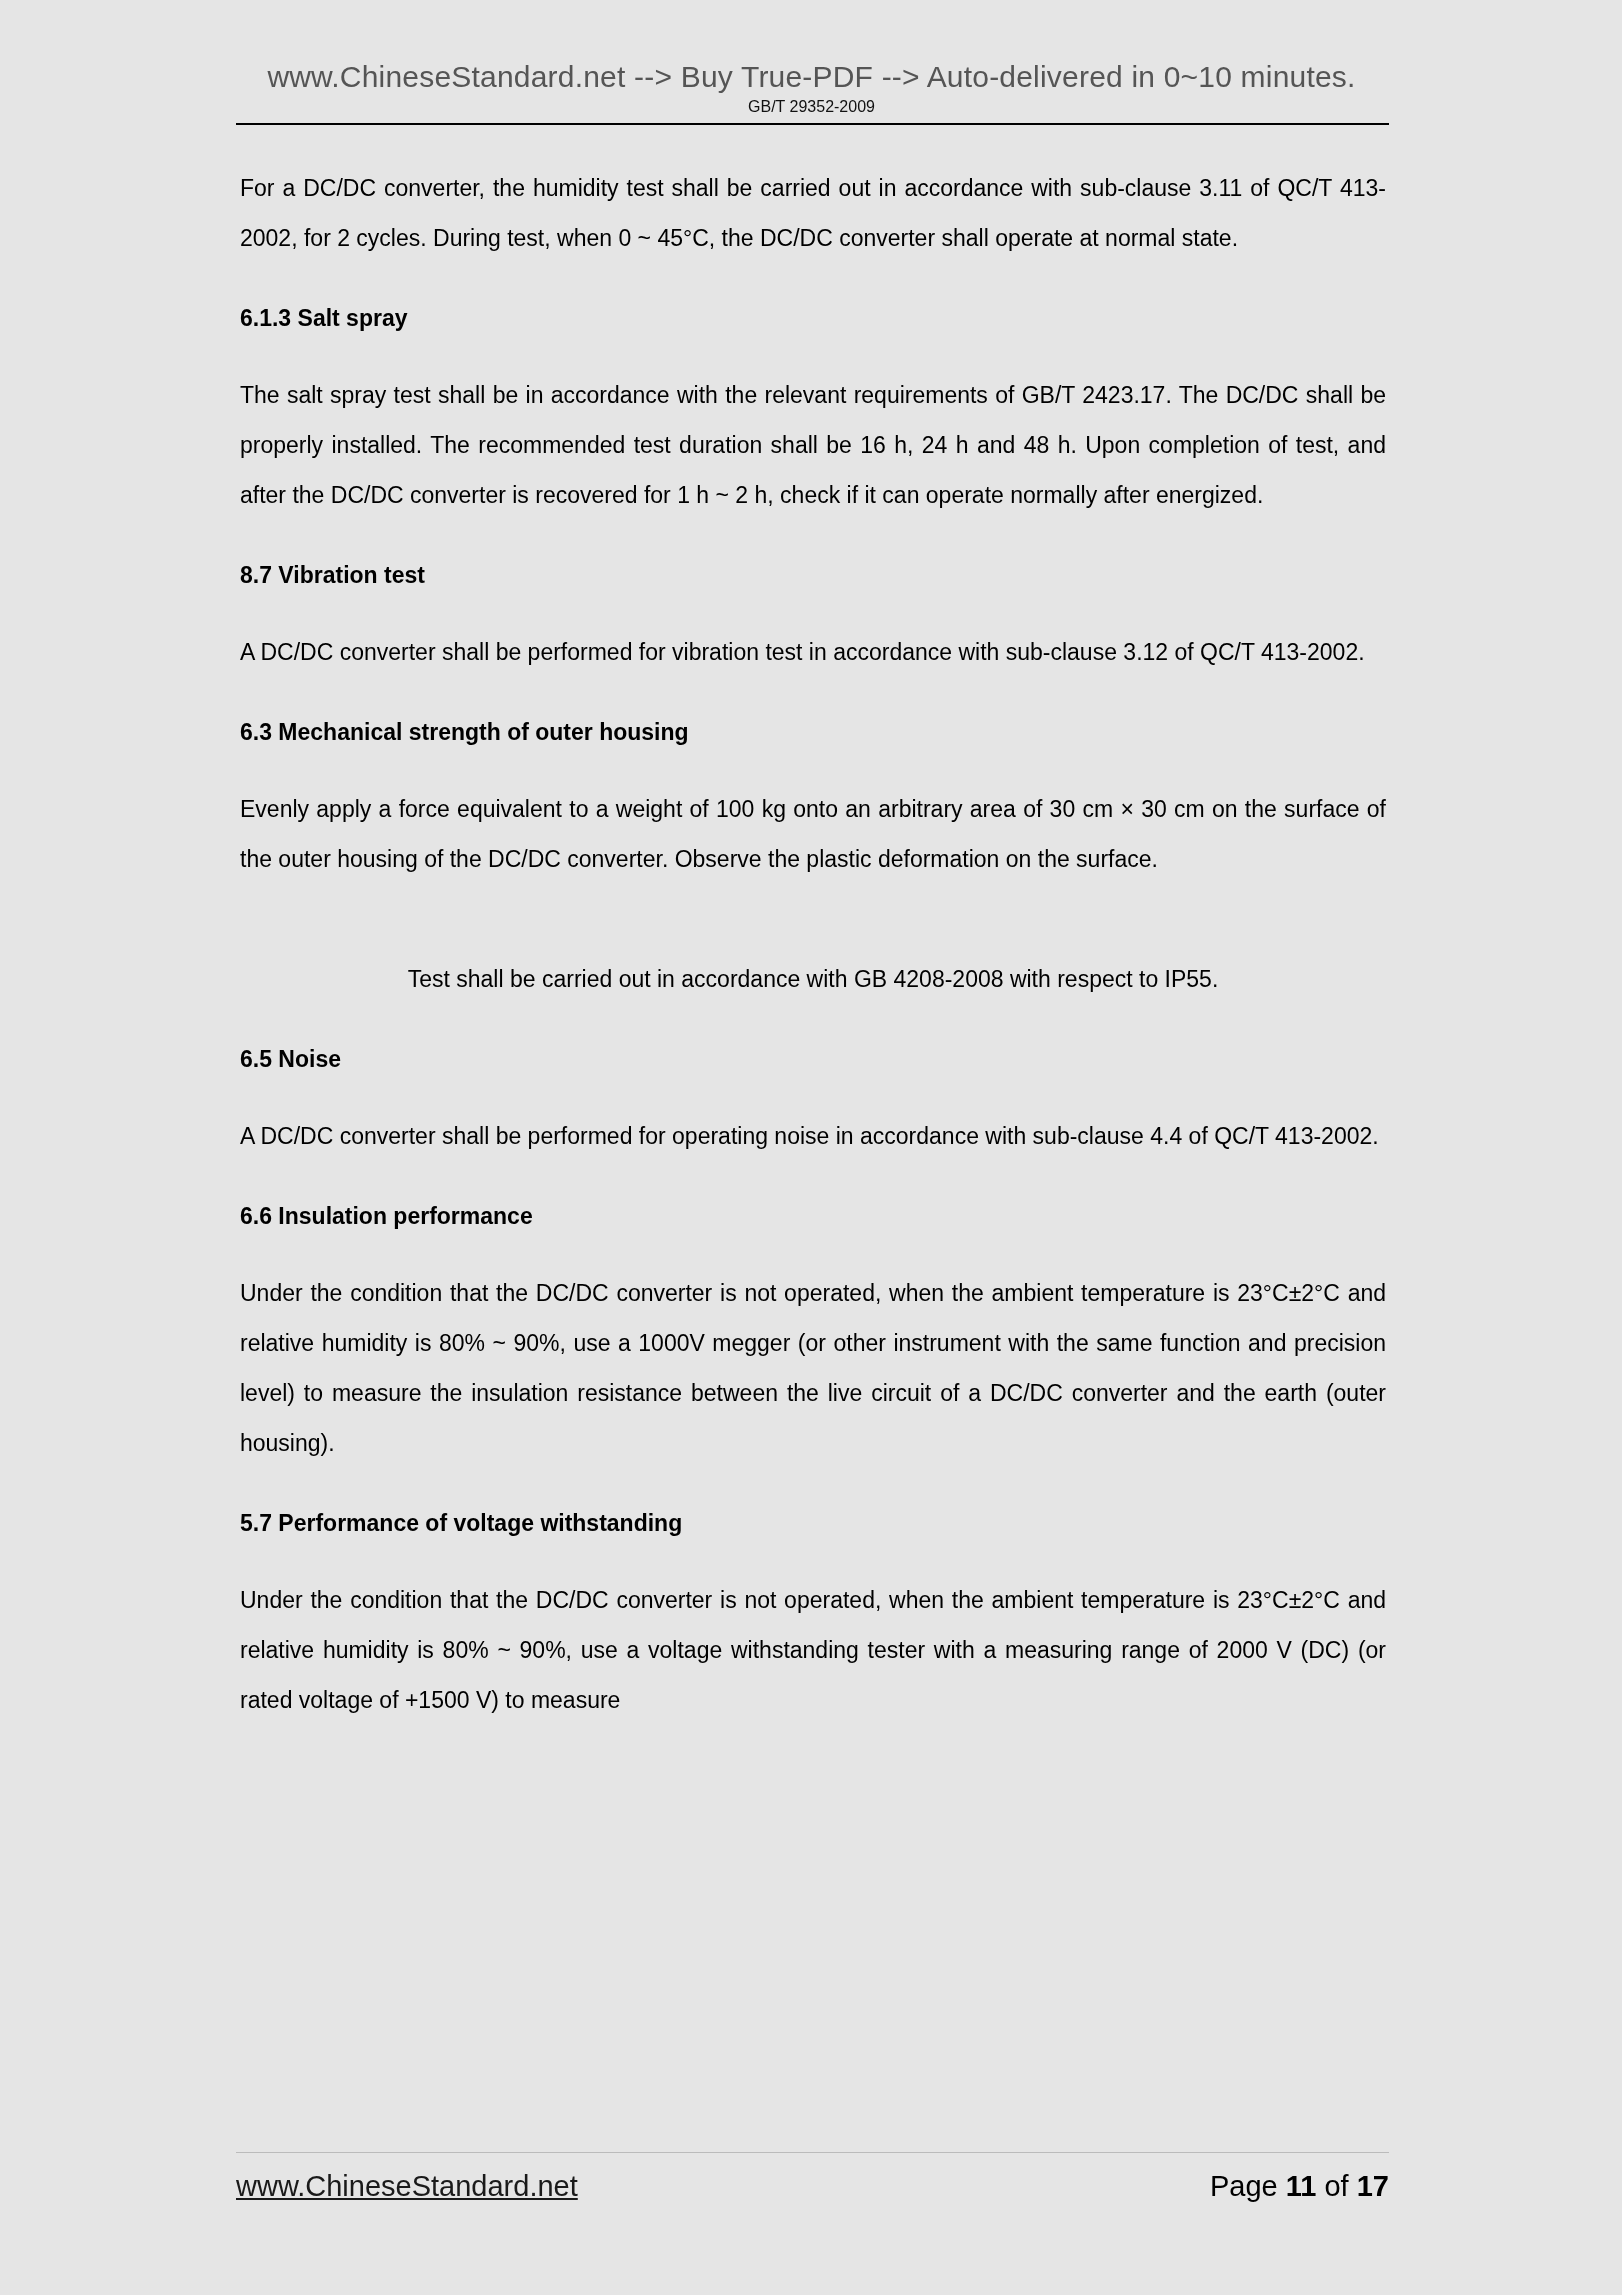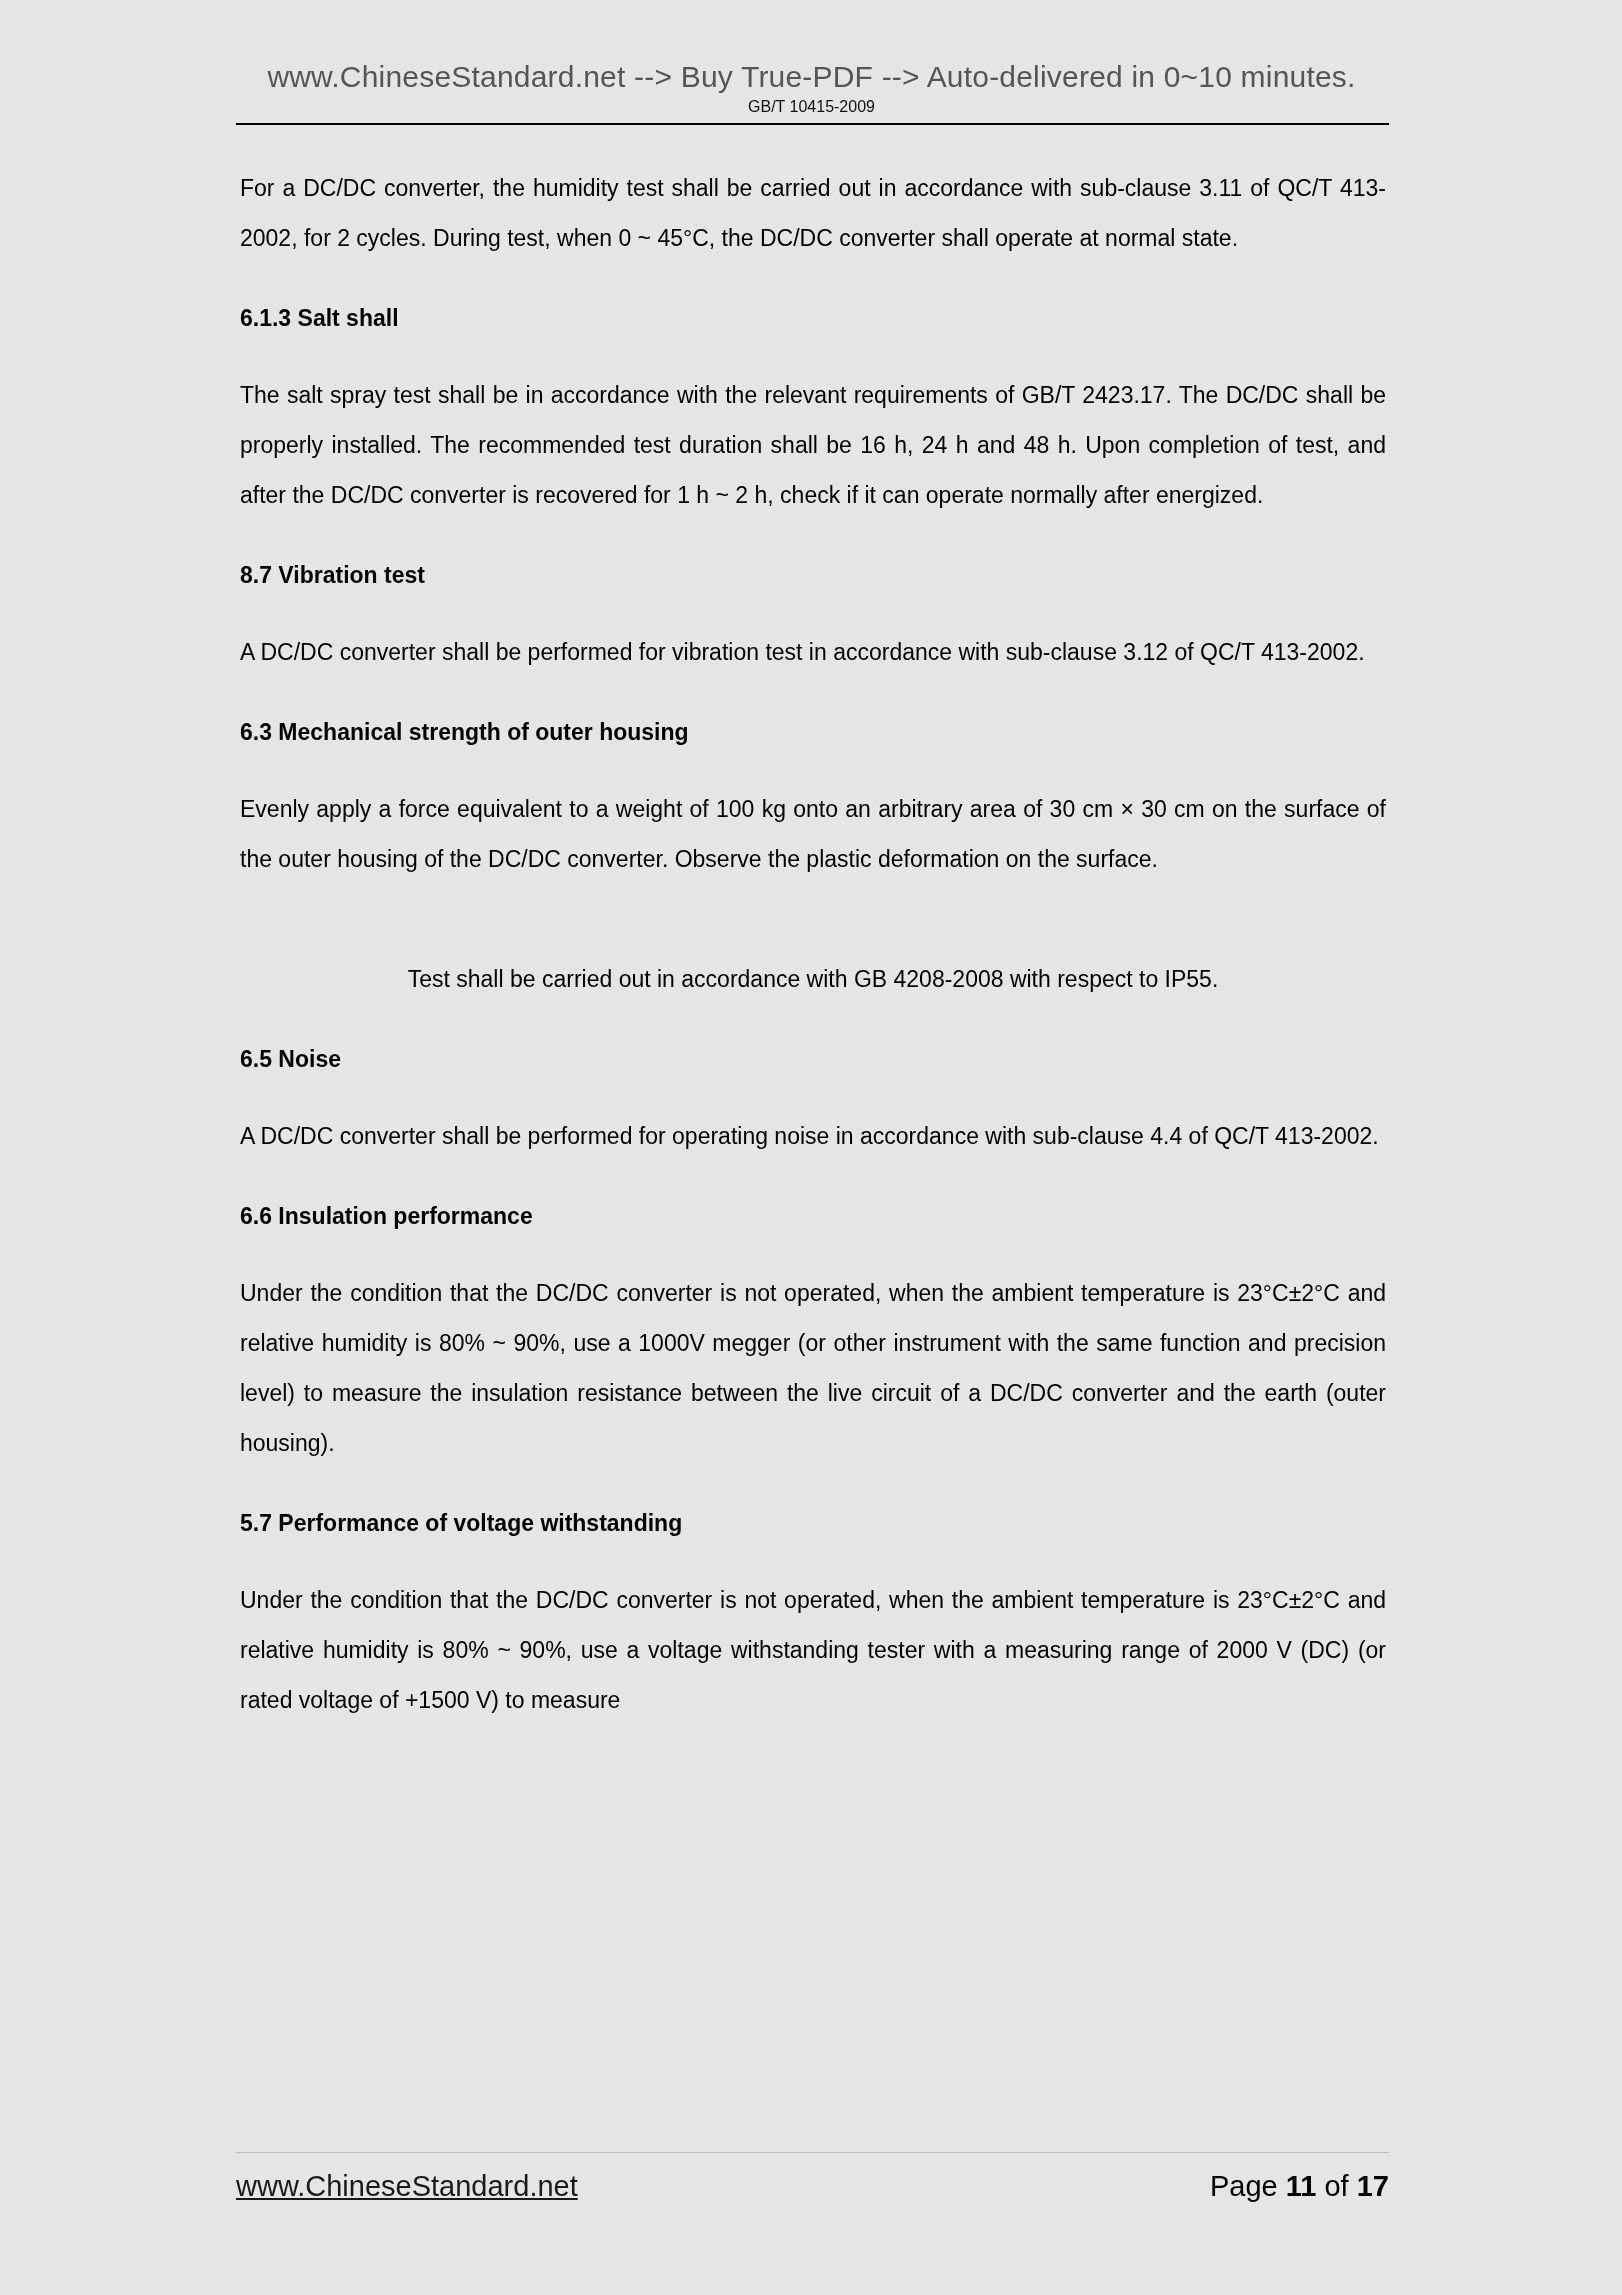--- a/index.html
+++ b/index.html
@@ -101,30 +101,30 @@
   }
   .footer-right b { font-weight: bold; }
 </style>
 </head>
 <body>
 
 <div class="page">
 
   <div class="watermark">www.ChineseStandard.net --&gt; Buy True-PDF --&gt; Auto-delivered in 0~10 minutes.</div>
 
-  <div class="header-std">GB/T 10415-2009</div>
+  <div class="header-std">GB/T 29352-2009</div>
 
   <div class="header-rule"></div>
 
   <div class="content">
 
     <p class="body-text">For a DC/DC converter, the humidity test shall be carried out in accordance with sub-clause 3.11 of QC/T 413-2002, for 2 cycles. During test, when 0 ~ 45°C, the DC/DC converter shall operate at normal state.</p>
     <div class="sp-after-para"></div>
 
-    <h2 class="heading">6.1.3 Salt shall</h2>
+    <h2 class="heading">6.1.3 Salt spray</h2>
     <div class="sp-after-head"></div>
 
     <p class="body-text">The salt spray test shall be in accordance with the relevant requirements of GB/T 2423.17. The DC/DC shall be properly installed. The recommended test duration shall be 16 h, 24 h and 48 h. Upon completion of test, and after the DC/DC converter is recovered for 1 h ~ 2 h, check if it can operate normally after energized.</p>
     <div class="sp-after-para"></div>
 
     <h2 class="heading">8.7 Vibration test</h2>
     <div class="sp-after-head"></div>
 
     <p class="body-text">A DC/DC converter shall be performed for vibration test in accordance with sub-clause 3.12 of QC/T 413-2002.</p>
     <div class="sp-after-para"></div>

